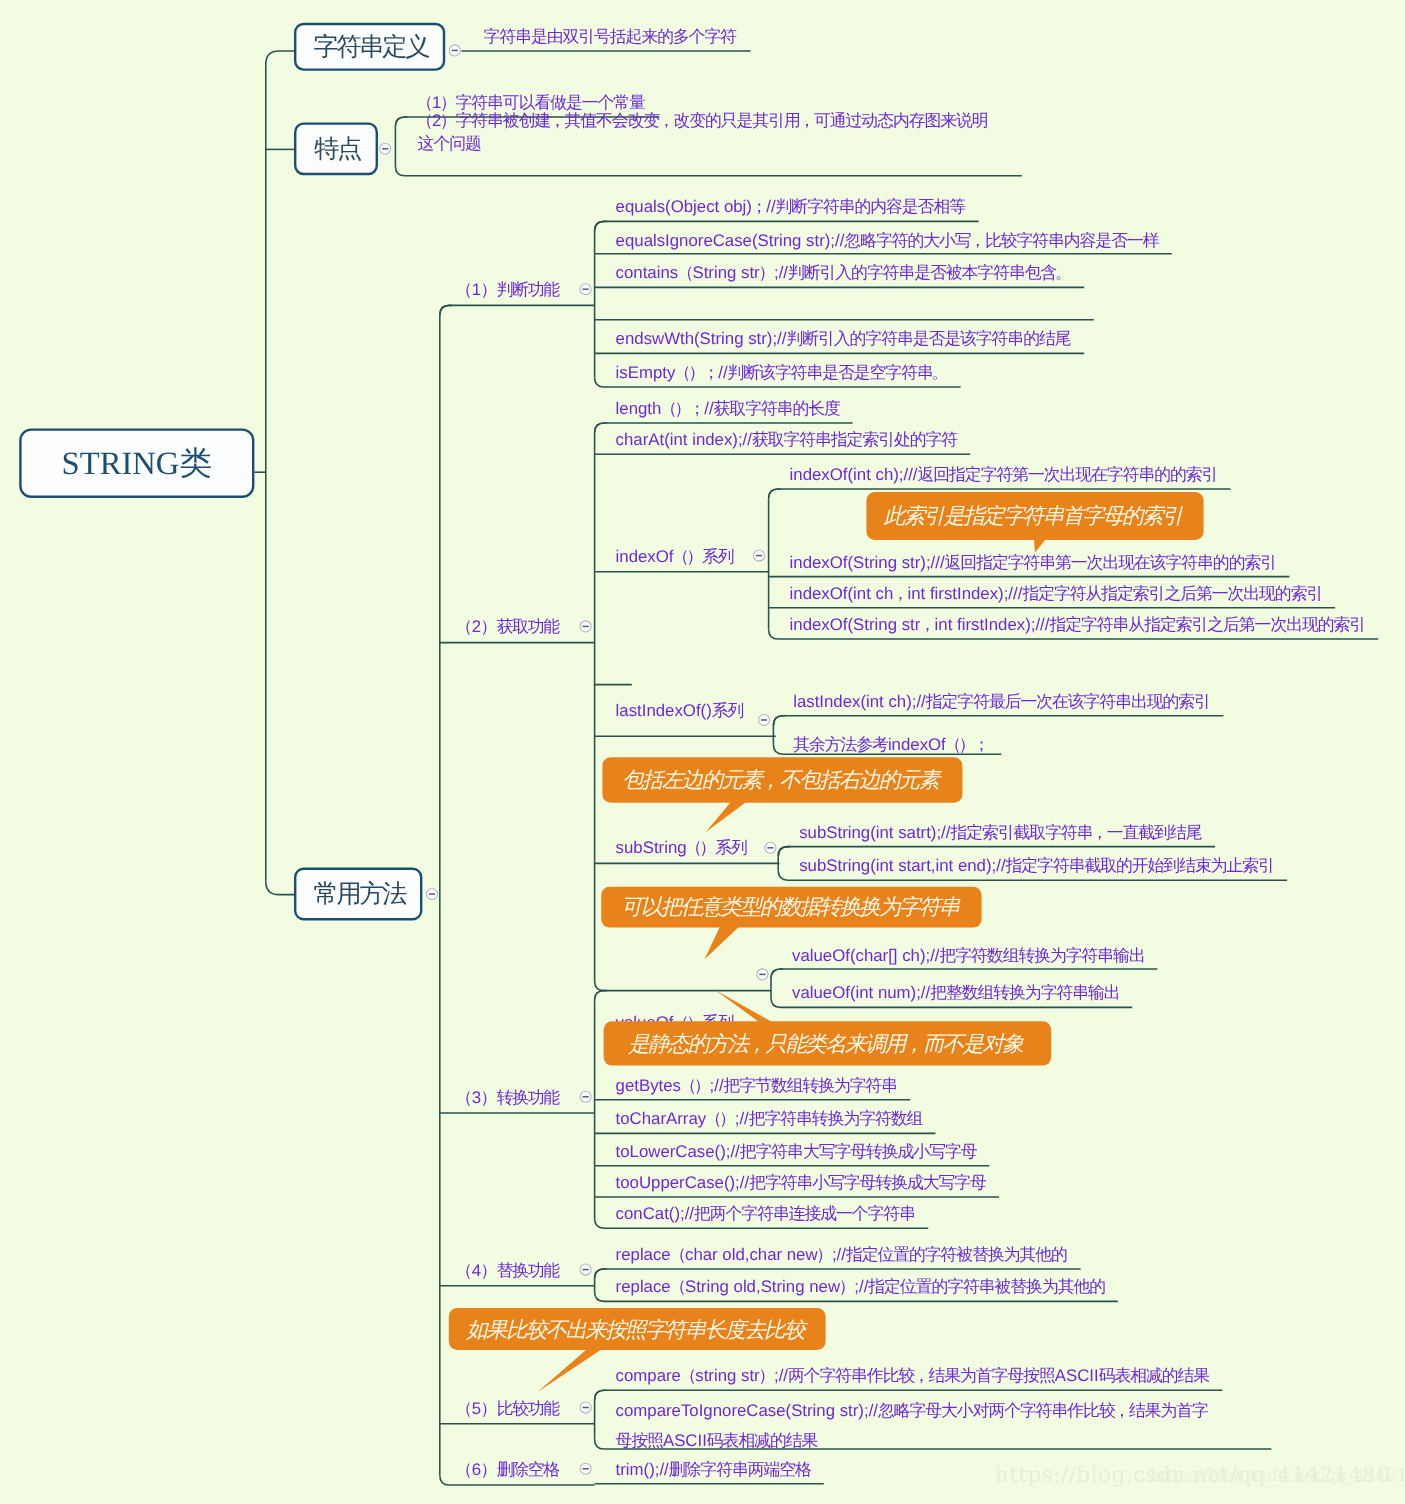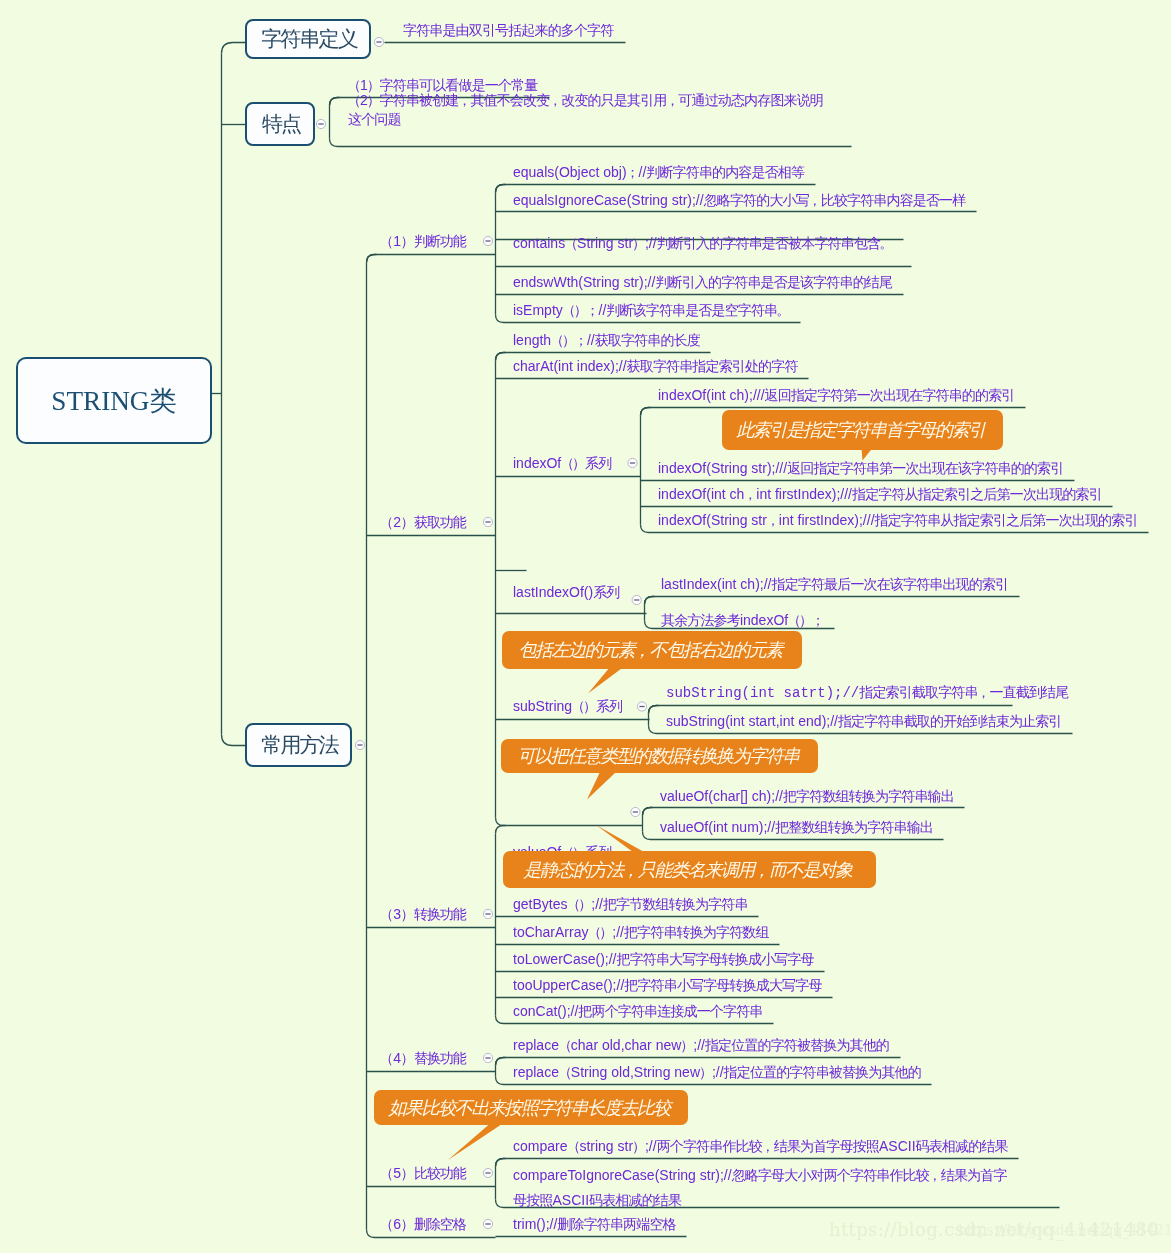--- a/index.html
+++ b/index.html
@@ -158,21 +158,21 @@
       <path d="M495.5,1166.5 Q495.5,1158.5 503.5,1158.5 L505.5,1158.5" fill="none" stroke="#2b514c" stroke-width="1.3"></path>
       <path d="M495.5,1166.5 Q495.5,1158.5 503.5,1158.5 L1018.5,1158.5" fill="none" stroke="#2b514c" stroke-width="1.3"></path>
       <path d="M495.5,1199.5 Q495.5,1207.5 503.5,1207.5 L1059.5,1207.5" fill="none" stroke="#2b514c" stroke-width="1.3"></path>
       <path d="M495.5,1236.5 L686.5,1236.5" fill="none" stroke="#2b514c" stroke-width="1.3"></path>
       <path d="M861.5,448 L872.5,448 L862.5,460.5 Z" fill="#e8821a"></path>
       <path d="M610,667 L623.5,667 L588,693.5 Z" fill="#e8821a"></path>
       <path d="M600,772 L616,772 L587,799.5 Z" fill="#e8821a"></path>
       <path d="M633,852 L644,852 L596,825 Z" fill="#e8821a"></path>
       <path d="M489.5,1124 L502,1124 L448,1160 Z" fill="#e8821a"></path>
     </svg>
-<div class="rootbox" style="left: 16px; top: 357px; width: 196px; height: 87px;">
+<div class="rootbox" style="left: 16px; top: 357px; width: 196px; height: 58px;">
       <span>STRING类</span>
     </div>
     <div class="l2box" style="left: 245px; top: 19px; width: 126px; height: 40px;">
       <span>字符串定义</span>
     </div>
     <div class="l2box" style="left: 245px; top: 102px; width: 70px; height: 44px;">
       <span>特点</span>
     </div>
     <div class="l2box" style="left: 245px; top: 723px; width: 107px; height: 44px;">
       <span>常用方法</span>
@@ -181,36 +181,36 @@
     <div class="lbl" style="left: 348px; font-size: 14px; top: 77px;"><span class="fw">（</span>1<span class="fw">）</span><span class="cjk">字符串可以看做是一个常量</span></div>
     <div class="lbl" style="left: 348px; top: 91px; width: 488px; white-space: normal; line-height: 19px;"><span class="fw">（</span>2<span class="fw">）</span><span class="cjk">字符串被创建</span><span class="fw">，</span><span class="cjk">其值不会改变</span><span class="fw">，</span><span class="cjk">改变的只是其引用</span><span class="fw">，</span><span class="cjk">可通过动态内存图来说明这个问题</span></div>
     <div class="lbl grp" style="left: 380px; font-size: 14px; top: 233px;"><span class="fw">（</span>1<span class="fw">）</span><span class="cjk">判断功能</span></div>
     <div class="lbl grp" style="left: 380px; font-size: 14px; top: 514px;"><span class="fw">（</span>2<span class="fw">）</span><span class="cjk">获取功能</span></div>
     <div class="lbl grp" style="left: 380px; font-size: 14px; top: 906px;"><span class="fw">（</span>3<span class="fw">）</span><span class="cjk">转换功能</span></div>
     <div class="lbl grp" style="left: 380px; font-size: 14px; top: 1050px;"><span class="fw">（</span>4<span class="fw">）</span><span class="cjk">替换功能</span></div>
     <div class="lbl grp" style="left: 380px; font-size: 14px; top: 1165px;"><span class="fw">（</span>5<span class="fw">）</span><span class="cjk">比较功能</span></div>
     <div class="lbl grp" style="left: 380px; font-size: 14px; top: 1216px;"><span class="fw">（</span>6<span class="fw">）</span><span class="cjk">删除空格</span></div>
     <div class="lbl" style="left: 513px; font-size: 14px; top: 164px;">equals(Object obj)<span class="fw">；</span>//<span class="cjk">判断字符串的内容是否相等</span></div>
     <div class="lbl" style="left: 513px; font-size: 14px; top: 191.5px;">equalsIgnoreCase(String str);//<span class="cjk">忽略字符的大小写</span><span class="fw">，</span><span class="cjk">比较字符串内容是否一样</span></div>
-    <div class="lbl" style="left: 513px; font-size: 14px; top: 219px; margin-top: 16px;">contains<span class="fw">（</span>String str<span class="fw">）</span>;//<span class="cjk">判断引入的字符串是否被本字符串包含</span><span class="fw">。</span></div>
+    <div class="lbl" style="left: 513px; font-size: 14px; top: 219px;">contains<span class="fw">（</span>String str<span class="fw">）</span>;//<span class="cjk">判断引入的字符串是否被本字符串包含</span><span class="fw">。</span></div>
     <div class="lbl" style="left: 513px; font-size: 14px; top: 274px;">endswWth(String str);//<span class="cjk">判断引入的字符串是否是该字符串的结尾</span></div>
     <div class="lbl" style="left: 513px; font-size: 14px; top: 302px;">isEmpty<span class="fw">（</span><span class="fw">）</span><span class="fw">；</span>//<span class="cjk">判断该字符串是否是空字符串</span><span class="fw">。</span></div>
     <div class="lbl" style="left: 513px; font-size: 14px; top: 332px;">length<span class="fw">（</span><span class="fw">）</span><span class="fw">；</span>//<span class="cjk">获取字符串的长度</span></div>
     <div class="lbl" style="left: 513px; font-size: 14px; top: 358px;">charAt(int index);//<span class="cjk">获取字符串指定索引处的字符</span></div>
     <div class="lbl" style="left: 513px; font-size: 14px; top: 455px;">indexOf<span class="fw">（</span><span class="fw">）</span><span class="cjk">系列</span></div>
     <div class="lbl" style="left: 513px; font-size: 14px; top: 584px;">lastIndexOf()<span class="cjk">系列</span></div>
     <div class="lbl" style="left: 513px; font-size: 14px; top: 698px;">subString<span class="fw">（</span><span class="fw">）</span><span class="cjk">系列</span></div>
     <div class="lbl" style="left: 513px; font-size: 14px; top: 804px; margin-top: 40px;">valueOf<span class="fw">（</span><span class="fw">）</span><span class="cjk">系列</span></div>
     <div class="lbl" style="left: 658px; font-size: 14px; top: 387px;">indexOf(int ch);///<span class="cjk">返回指定字符第一次出现在字符串的的索引</span></div>
     <div class="lbl" style="left: 658px; font-size: 14px; top: 486px;">indexOf(int ch<span class="fw">，</span>int firstIndex);///<span class="cjk">指定字符从指定索引之后第一次出现的索引</span></div>
     <div class="lbl" style="left: 658px; font-size: 14px; top: 460px;">indexOf(String str);///<span class="cjk">返回指定字符串第一次出现在该字符串的的索引</span></div>
     <div class="lbl" style="left: 658px; font-size: 14px; top: 512px;">indexOf(String str<span class="fw">，</span>int firstIndex);///<span class="cjk">指定字符串从指定索引之后第一次出现的索引</span></div>
     <div class="lbl" style="left: 661px; font-size: 14px; top: 576px;">lastIndex(int ch);//<span class="cjk">指定字符最后一次在该字符串出现的索引</span></div>
     <div class="lbl" style="left: 661px; font-size: 14px; top: 612px;"><span class="cjk">其余方法参考</span>indexOf<span class="fw">（</span><span class="fw">）</span><span class="fw">；</span></div>
-    <div class="lbl" style="left: 666px; font-size: 14px; top: 685px; font-family: Liberation Mono, monospace;">subString(int satrt);//<span class="cjk">指定索引截取字符串</span><span class="fw">，</span><span class="cjk">一直截到结尾</span></div>
+    <div class="lbl" style="left: 666px; font-size: 14px; top: 685px;">subString(int satrt);//<span class="cjk">指定索引截取字符串</span><span class="fw">，</span><span class="cjk">一直截到结尾</span></div>
     <div class="lbl" style="left: 666px; font-size: 14px; top: 713px;">subString(int start,int end);//<span class="cjk">指定字符串截取的开始到结束为止索引</span></div>
     <div class="lbl" style="left: 660px; font-size: 14px; top: 787.5px;">valueOf(char[] ch);//<span class="cjk">把字符数组转换为字符串输出</span></div>
     <div class="lbl" style="left: 660px; font-size: 14px; top: 819px;">valueOf(int num);//<span class="cjk">把整数组转换为字符串输出</span></div>
     <div class="lbl" style="left: 513px; font-size: 14px; top: 896px;">getBytes<span class="fw">（</span><span class="fw">）</span>;//<span class="cjk">把字节数组转换为字符串</span></div>
     <div class="lbl" style="left: 513px; font-size: 14px; top: 924px;">toCharArray<span class="fw">（</span><span class="fw">）</span>;//<span class="cjk">把字符串转换为字符数组</span></div>
     <div class="lbl" style="left: 513px; font-size: 14px; top: 951px;">toLowerCase();//<span class="cjk">把字符串大写字母转换成小写字母</span></div>
     <div class="lbl" style="left: 513px; font-size: 14px; top: 977px;">tooUpperCase();//<span class="cjk">把字符串小写字母转换成大写字母</span></div>
     <div class="lbl" style="left: 513px; font-size: 14px; top: 1003px;">conCat();//<span class="cjk">把两个字符串连接成一个字符串</span></div>
     <div class="lbl" style="left: 513px; font-size: 14px; top: 1037px;">replace<span class="fw">（</span>char old,char new<span class="fw">）</span>;//<span class="cjk">指定位置的字符被替换为其他的</span></div>
     <div class="lbl" style="left: 513px; font-size: 14px; top: 1064px;">replace<span class="fw">（</span>String old,String new<span class="fw">）</span>;//<span class="cjk">指定位置的字符串被替换为其他的</span></div>

